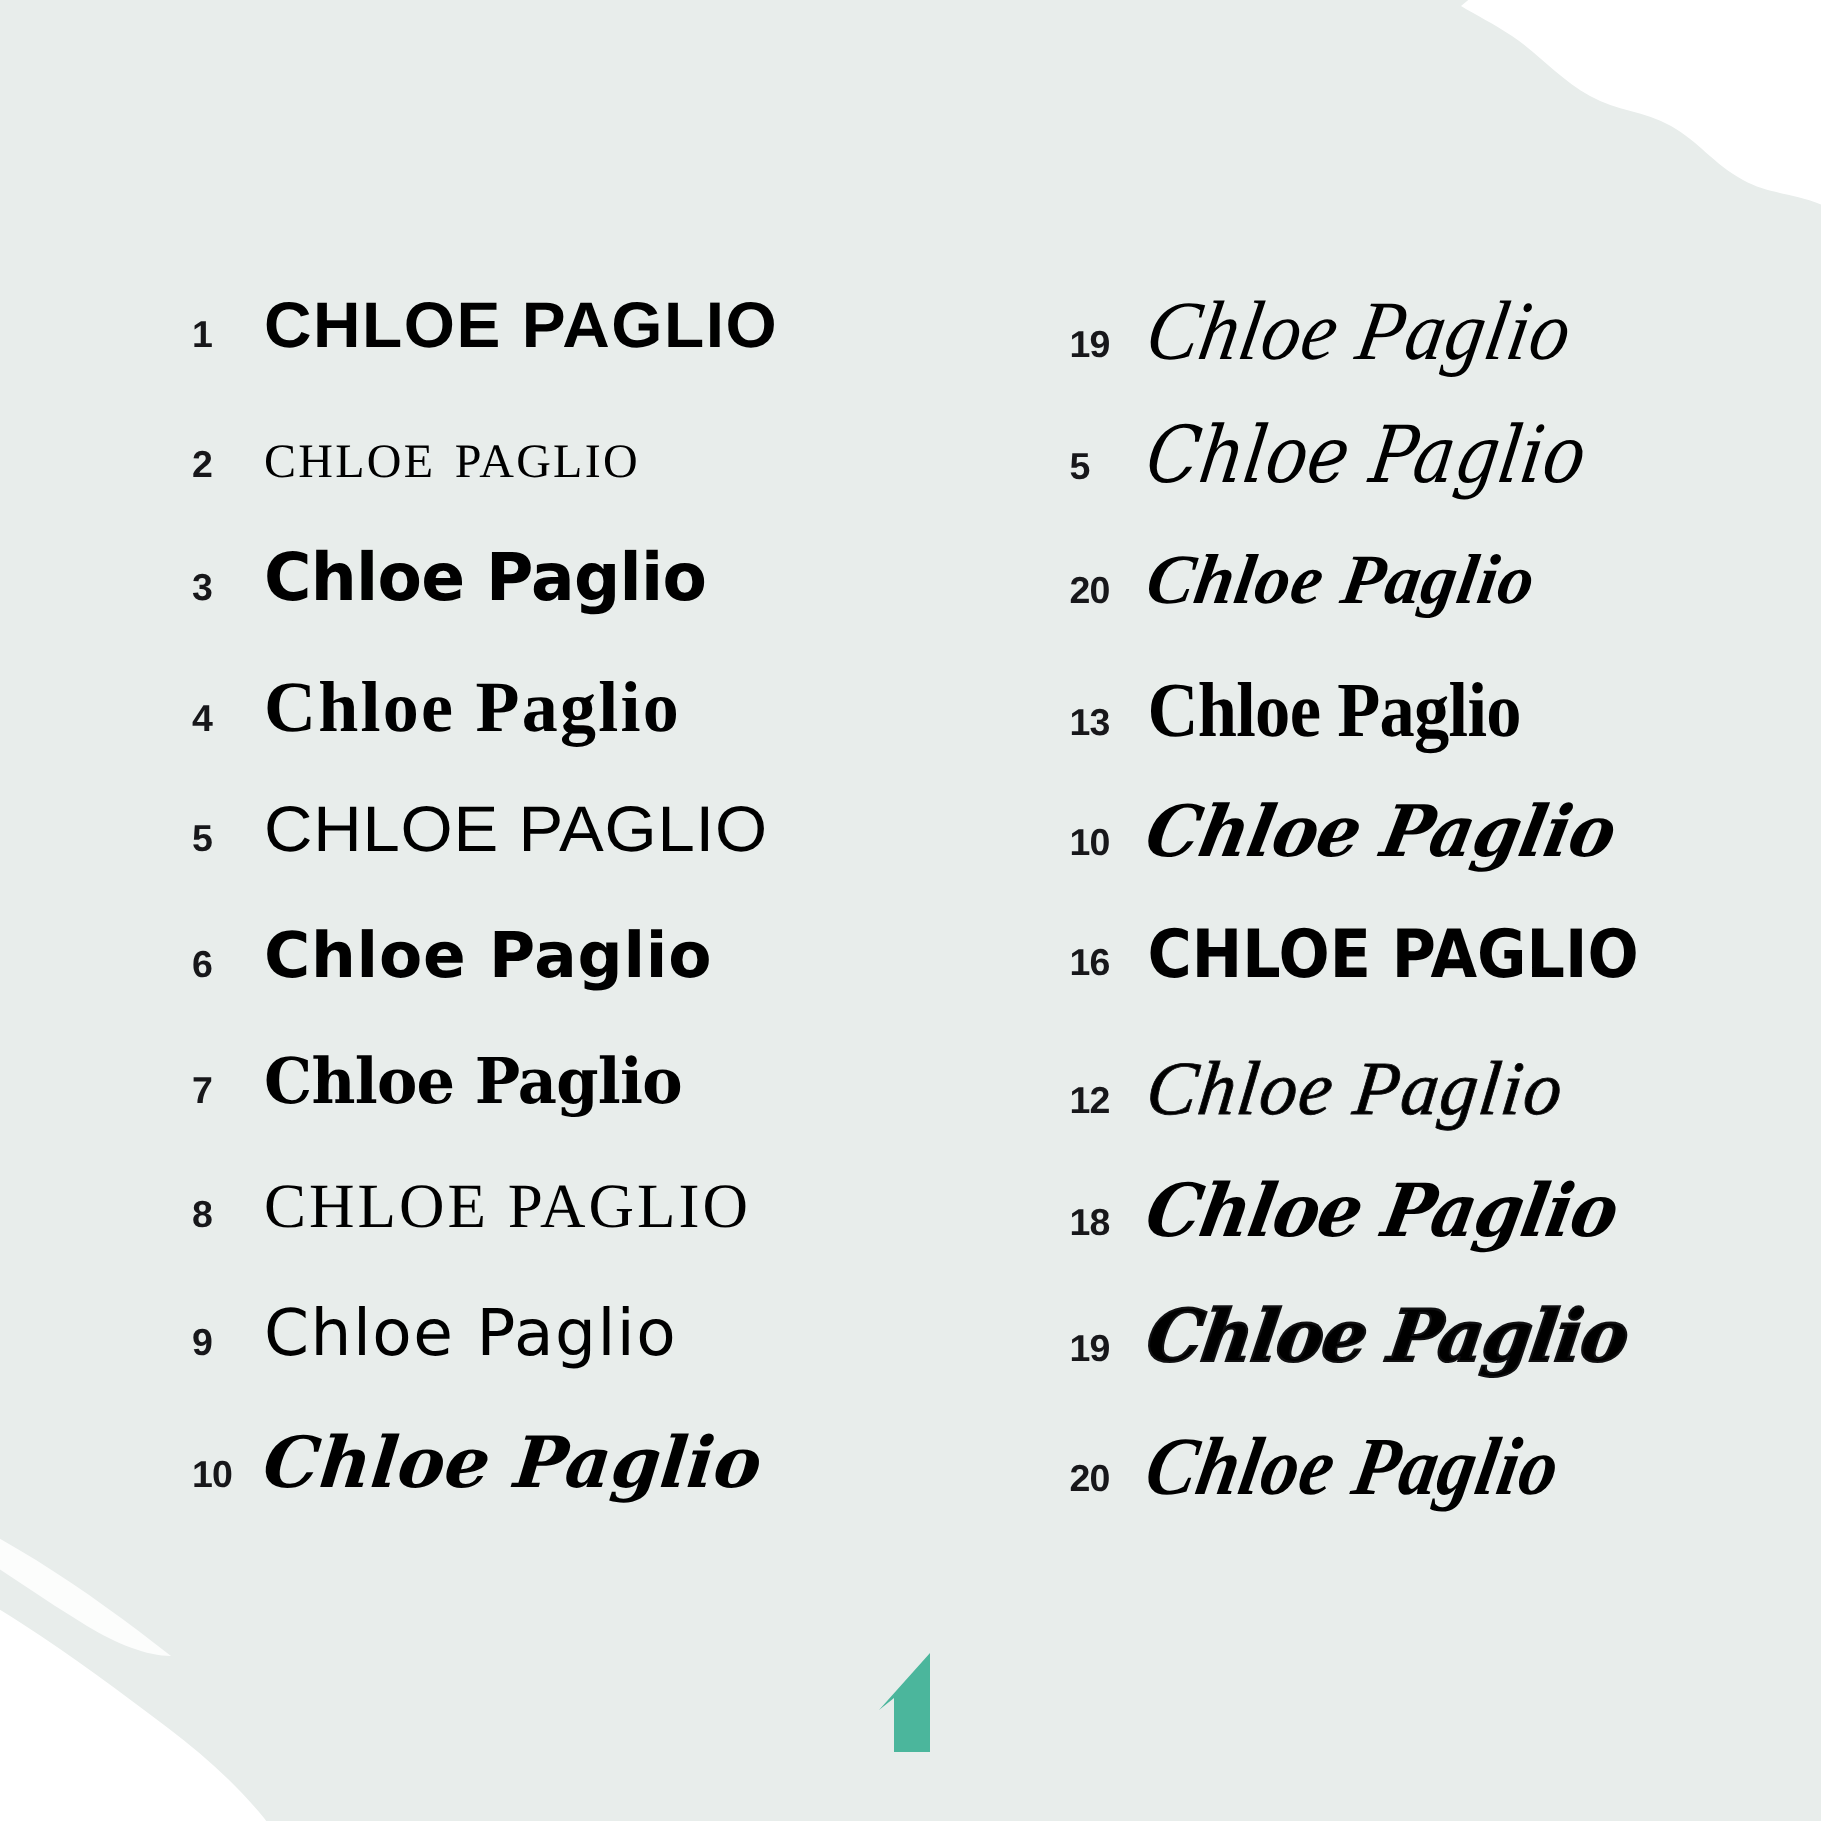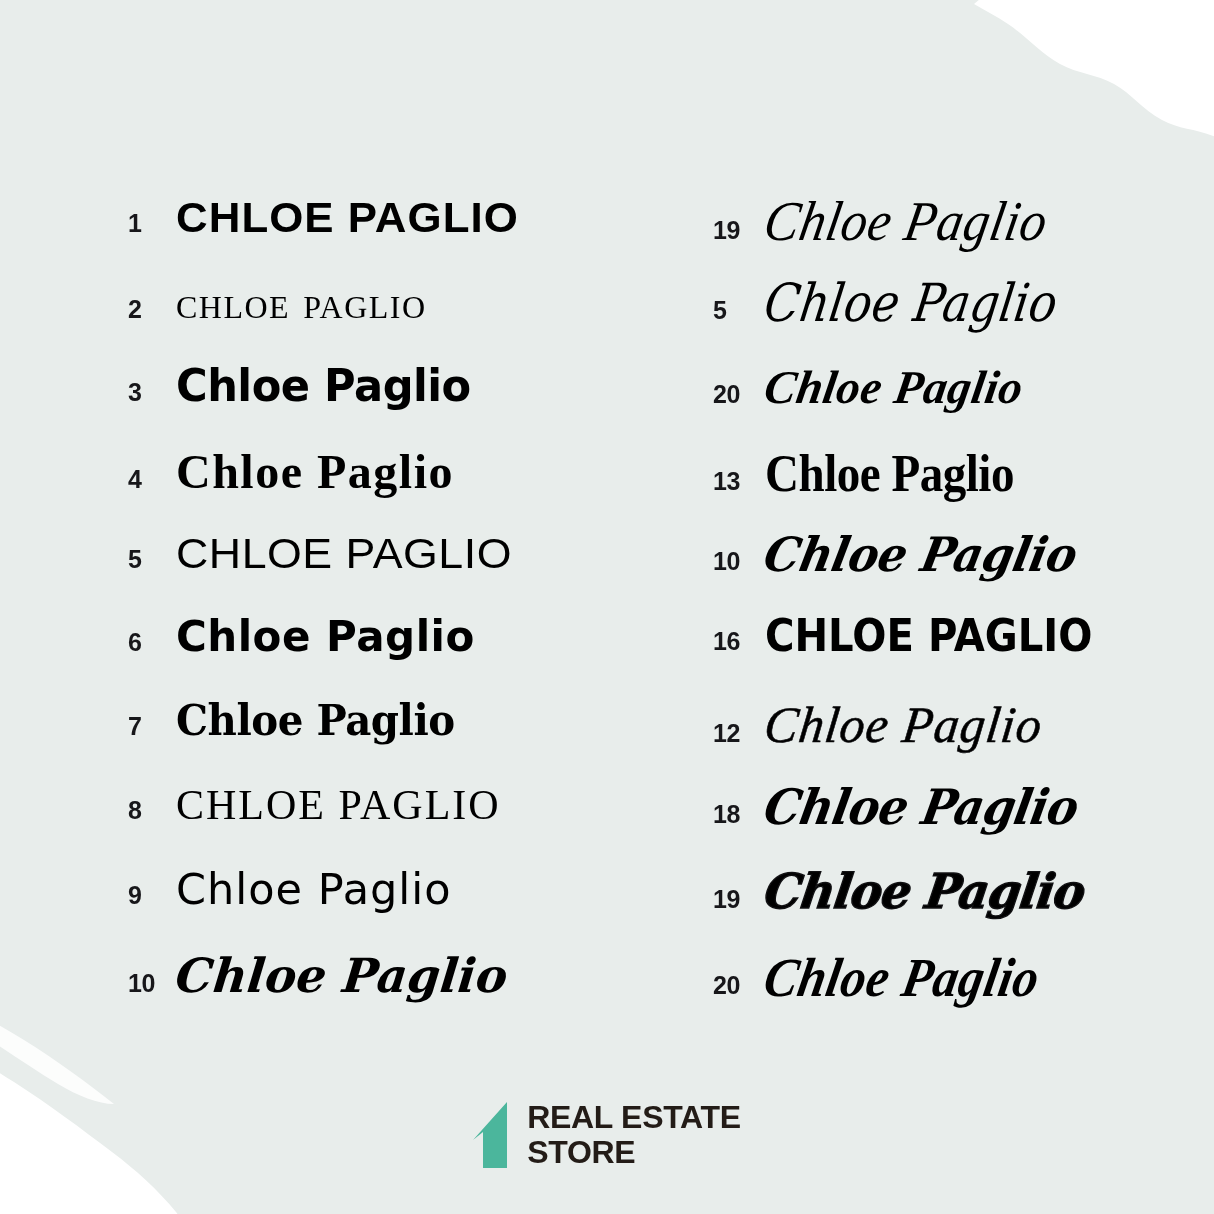--- a/index.html
+++ b/index.html
@@ -469,20 +469,16 @@
       </div>
   </div>
 
   <div class="logo">
     <div class="logo-inner">
       <span class="logo-mark">
         <svg viewBox="0 0 42 66" xmlns="http://www.w3.org/2000/svg">
           <path d="M34,0 L34,66 L10,66 L10,30 L0,38 Z" fill="#4bb69c"></path>
         </svg>
       </span>
-      <span class="logo-text">
-        <span class="logo-line">REAL ESTATE</span>
-        <span class="logo-line">STORE</span>
-      </span>
     </div>
   </div>
 
 </div>
 
 </body></html>

